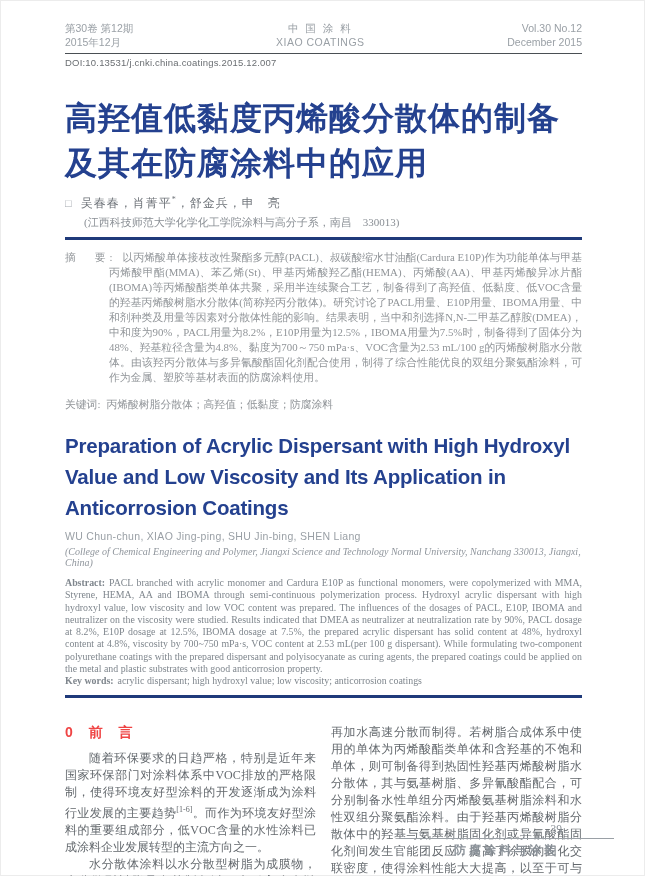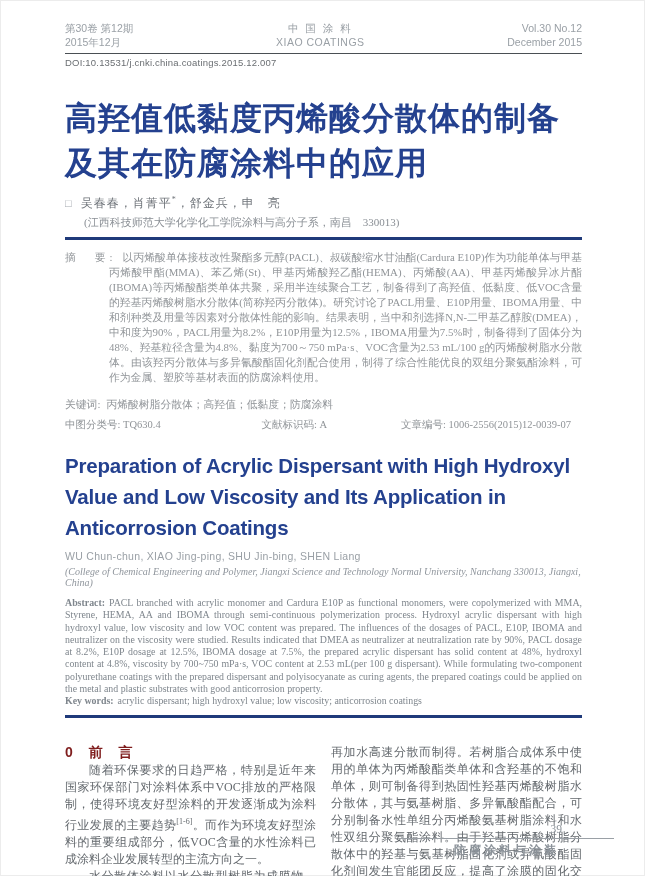--- a/index.html
+++ b/index.html
@@ -114,21 +114,22 @@
 
   
   .columns {
     margin-top: 26px;
     display: flex; gap: 15px;
   }
   .col-body { width: 50%; }
   .section-heading {
     font-family: "Liberation Sans", sans-serif;
     font-weight: bold;
-    font-size: 14px; color: #7f1d1d; letter-spacing: 6px;
+    font-size: 14px; color: #ef4444; letter-spacing: 6px;
+    margin-bottom: 8px;
   }
   .col-body p {
     font-size: 12px; line-height: 17px;
     text-align: justify; color: #63686d;
   }
   .col-body p.indent { text-indent: 2em; }
   .col-body sup { font-size: 8px; }
 
   
   .footer {
@@ -181,25 +182,20 @@
   <div class="affil-cn">(江西科技师范大学化学化工学院涂料与高分子系，南昌　330013)</div>
 
   <hr class="rule-navy">
 
   <p class="abs-cn">
     <span class="lbl">摘　要:</span><span>以丙烯酸单体接枝改性聚酯多元醇(PACL)、叔碳酸缩水甘油酯(Cardura E10P)作为功能单体与甲基丙烯酸甲酯(MMA)、苯乙烯(St)、甲基丙烯酸羟乙酯(HEMA)、丙烯酸(AA)、甲基丙烯酸异冰片酯(IBOMA)等丙烯酸酯类单体共聚，采用半连续聚合工艺，制备得到了高羟值、低黏度、低VOC含量的羟基丙烯酸树脂水分散体(简称羟丙分散体)。研究讨论了PACL用量、E10P用量、IBOMA用量、中和剂种类及用量等因素对分散体性能的影响。结果表明，当中和剂选择N,N-二甲基乙醇胺(DMEA)，中和度为90%，PACL用量为8.2%，E10P用量为12.5%，IBOMA用量为7.5%时，制备得到了固体分为48%、羟基粒径含量为4.8%、黏度为700～750 mPa·s、VOC含量为2.53 mL/100 g的丙烯酸树脂水分散体。由该羟丙分散体与多异氰酸酯固化剂配合使用，制得了综合性能优良的双组分聚氨酯涂料，可作为金属、塑胶等基材表面的防腐涂料使用。</span>
   </p>
   <p class="kw-cn">
     <span class="lbl">关键词:</span><span>丙烯酸树脂分散体；高羟值；低黏度；防腐涂料</span>
   </p>
-  <div class="meta-row">
-    <span class="m1">中图分类号: TQ630.4</span>
-    <span class="m2">文献标识码: A</span>
-    <span class="m3">文章编号: 1006-2556(2015)12-0039-07</span>
-  </div>
 
   <h2 class="title-en">Preparation of Acrylic Dispersant with High Hydroxyl Value and Low Viscosity and Its Application in Anticorrosion Coatings</h2>
   <div class="authors-en">WU Chun-chun, XIAO Jing-ping, SHU Jin-bing, SHEN Liang</div>
   <div class="affil-en">(College of Chemical Engineering and Polymer, Jiangxi Science and Technology Normal University, Nanchang 330013, Jiangxi, China)</div>
 
   <p class="abs-en">
     <span class="lbl">Abstract:</span><span>PACL branched with acrylic monomer and Cardura E10P as functional monomers, were copolymerized with MMA, Styrene, HEMA, AA and IBOMA through semi-continuous polymerization process. Hydroxyl acrylic dispersant with high hydroxyl value, low viscosity and low VOC content was prepared. The influences of the dosages of PACL, E10P, IBOMA and neutralizer on the viscosity were studied. Results indicated that DMEA as neutralizer at neutralization rate by 90%, PACL dosage at 8.2%, E10P dosage at 12.5%, IBOMA dosage at 7.5%, the prepared acrylic dispersant has solid content at 48%, hydroxyl content at 4.8%, viscosity by 700~750 mPa·s, VOC content at 2.53 mL(per 100 g dispersant). While formulating two-component polyurethane coatings with the prepared dispersant and polyisocyanate as curing agents, the prepared coatings could be applied on the metal and plastic substrates with good anticorrosion property.</span>
   </p>
   <p class="kw-en">
     <span class="lbl">Key words:</span><span>acrylic dispersant; high hydroxyl value; low viscosity; anticorrosion coatings</span>

